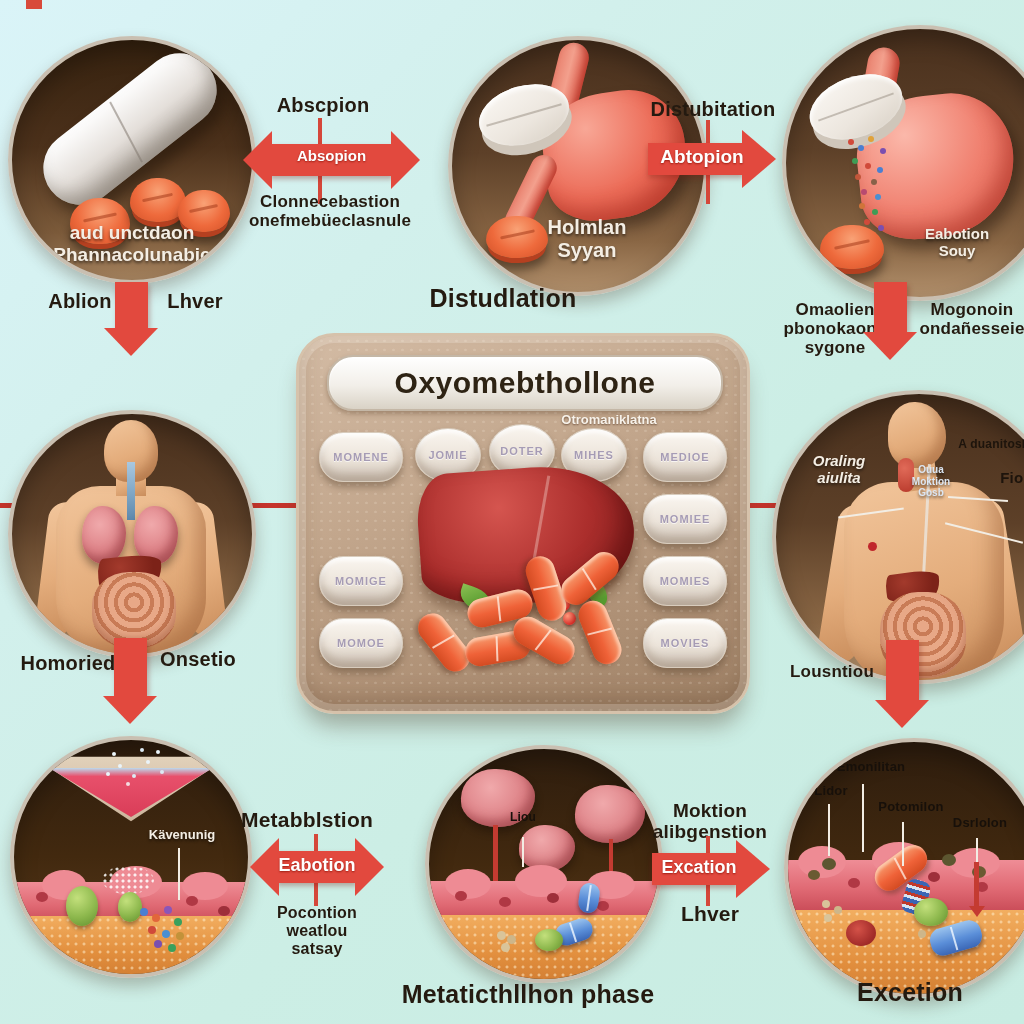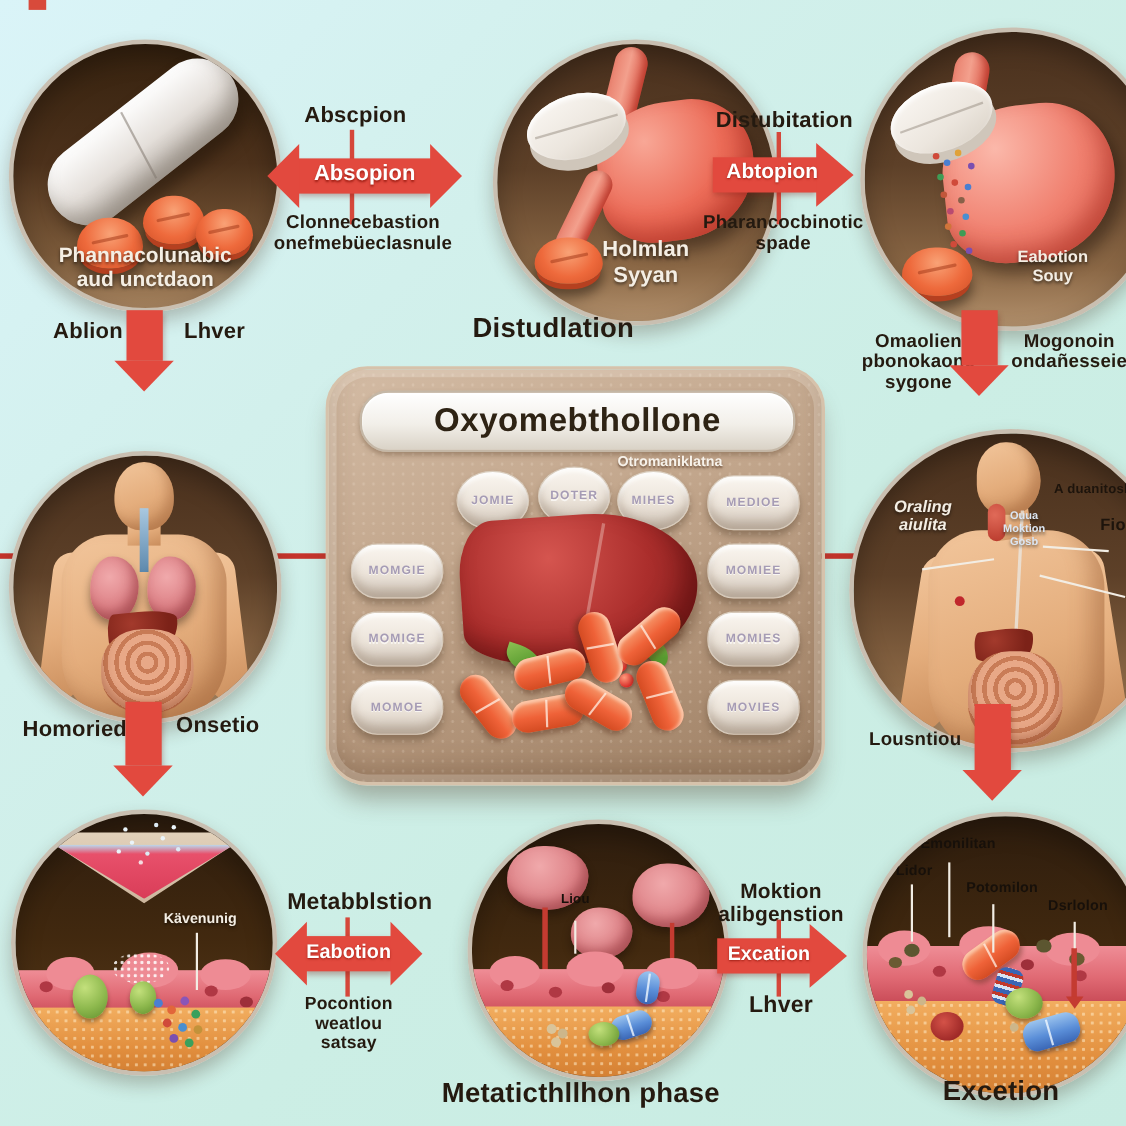--- a/index.html
+++ b/index.html
@@ -134,32 +134,32 @@
 
   <div class="redline"></div>
   <div class="abs" style="left:26px;top:0;width:16px;height:9px;background:#d84a3b;"></div>
 
   <div class="c bg-dark" style="left:8px;top:36px;width:240px;height:240px;">
     <div class="capsule" style="left:18px;top:52px;width:200px;height:74px;transform:rotate(-38deg);"></div>
     <div class="otab" style="left:58px;top:158px;width:60px;height:46px;"></div>
     <div class="otab" style="left:118px;top:138px;width:56px;height:44px;"></div>
     <div class="otab" style="left:166px;top:150px;width:52px;height:42px;"></div>
     <div class="whitecap" style="left:18px;top:182px;width:204px;font-size:19px;">
+      <div>aud unctdaon</div>
       <div>Phannacolunabic</div>
-      <div>aud unctdaon</div>
     </div>
   </div>
 
   <div class="lbl mid" style="left:248px;top:94px;width:150px;">Abscpion</div>
   <div class="vline" style="left:318px;top:118px;height:86px;"></div>
   <div class="dblarrow" style="left:243px;top:131px;width:177px;height:58px;">
     <div class="body"></div>
     <div class="hl"></div>
     <div class="hr"></div>
-    <div class="arrowtxt" style="top:16px;font-size:20px;">Absopion</div>
+    <div class="arrowtxt" style="top:16px;font-size:15px;">Absopion</div>
   </div>
   <div class="lbl sm" style="left:230px;top:192px;width:200px;">
     <div>Clonnecebastion</div>
     <div>onefmebüeclasnule</div>
   </div>
 
   <div class="c bg-mid" style="left:448px;top:36px;width:252px;height:252px;">
     <div class="tube" style="left:100px;top:2px;width:30px;height:86px;transform:rotate(14deg);"></div>
     <div class="stomach-body" style="left:92px;top:52px;width:142px;height:126px;transform:rotate(-8deg);"></div>
     <div class="tube" style="left:66px;top:112px;width:26px;height:84px;transform:rotate(26deg);"></div>
@@ -174,24 +174,20 @@
     </div>
   </div>
   <div class="lbl big" style="left:388px;top:284px;width:230px;">Distudlation</div>
 
   <div class="lbl mid" style="left:638px;top:98px;width:150px;">Distubitation</div>
   <div class="vline" style="left:706px;top:120px;height:84px;"></div>
   <div class="rarrow" style="left:648px;top:130px;width:128px;height:58px;">
     <div class="body"></div>
     <div class="hr"></div>
     <div class="arrowtxt" style="top:16px;left:-10px;font-size:19px;">Abtopion</div>
-  </div>
-  <div class="lbl sm" style="left:622px;top:192px;width:180px;">
-    <div>Pharancocbinotic</div>
-    <div>spade</div>
   </div>
 
   <div class="c bg-mid" style="left:782px;top:25px;width:268px;height:268px;">
     <div class="tube" style="left:76px;top:18px;width:32px;height:96px;transform:rotate(10deg);"></div>
     <div class="stomach-body" style="left:72px;top:66px;width:156px;height:142px;transform:rotate(-6deg);background:radial-gradient(circle at 32% 26%,#fbb8aa 0%,#f0806f 52%,#dd5a4a 100%);"></div>
     <div class="tabwhite" style="left:22px;top:48px;width:96px;height:60px;transform:rotate(-20deg);">
       <div class="side"></div>
       <div class="top"></div>
     </div>
     <div class="dots" style="left:62px;top:110px;background:#d04a3a;
@@ -240,22 +236,22 @@
     <div class="abs" style="left:80px;top:158px;width:84px;height:76px;border-radius:44%;
       background:repeating-radial-gradient(circle at 50% 40%, #e8a887 0 6px, #c97c57 6px 10px);box-shadow:inset 0 -8px 12px rgba(140,70,40,.5);"></div>
   </div>
 
   <div class="tray">
     <div class="plate">
       <span>Oxyomebthollone</span>
     </div>
     <div class="subplate">Otromaniklatna</div>
 
-    <div class="wpill" style="left:20px;top:158px;">
-        <span>MOMGIE</span>
+    <div class="wpill" style="left:20px;top:96px;">
+        <span>MOMENE</span>
       </div>
     <div class="wpill" style="left:20px;top:220px;">
         <span>MOMIGE</span>
       </div>
     <div class="wpill" style="left:20px;top:282px;">
         <span>MOMOE</span>
       </div>
 
     <div class="wpill" style="left:344px;top:96px;">
         <span>MEDIOE</span>
@@ -355,21 +351,21 @@
       background:radial-gradient(circle, #fff 1.3px, transparent 1.8px);background-size:6px 6px;"></div>
     <div class="greencell" style="left:52px;top:146px;width:32px;height:40px;"></div>
     <div class="greencell" style="left:104px;top:152px;width:24px;height:30px;"></div>
     <div class="dots" style="left:126px;top:168px;width:8px;height:8px;background:#4a7fd1;
       box-shadow:12px 6px 0 #e2663a,24px -2px 0 #8a56b8,34px 10px 0 #3aa05c,8px 18px 0 #d04a3a,
       22px 22px 0 #4a8fd1,36px 24px 0 #c2923a,14px 32px 0 #7a4fb0,28px 36px 0 #3aa05c;"></div>
     <div class="leader" style="left:164px;top:108px;height:52px;"></div>
     <div class="whitecap" style="left:118px;top:88px;width:100px;font-size:13px;">Kävenunig</div>
   </div>
 
-  <div class="lbl" style="left:252px;top:808px;width:150px;font-size:21px;">Metabblstion</div>
+  <div class="lbl" style="left:232px;top:808px;width:150px;font-size:21px;">Metabblstion</div>
   <div class="vline" style="left:314px;top:834px;height:72px;"></div>
   <div class="dblarrow" style="left:250px;top:838px;width:134px;height:58px;">
     <div class="body"></div>
     <div class="hl"></div>
     <div class="hr"></div>
     <div class="arrowtxt" style="top:17px;font-size:18px;">Eabotion</div>
   </div>
   <div class="lbl" style="left:252px;top:904px;width:130px;font-size:16px;">
     <div>Pocontion</div>
     <div>weatlou</div>

